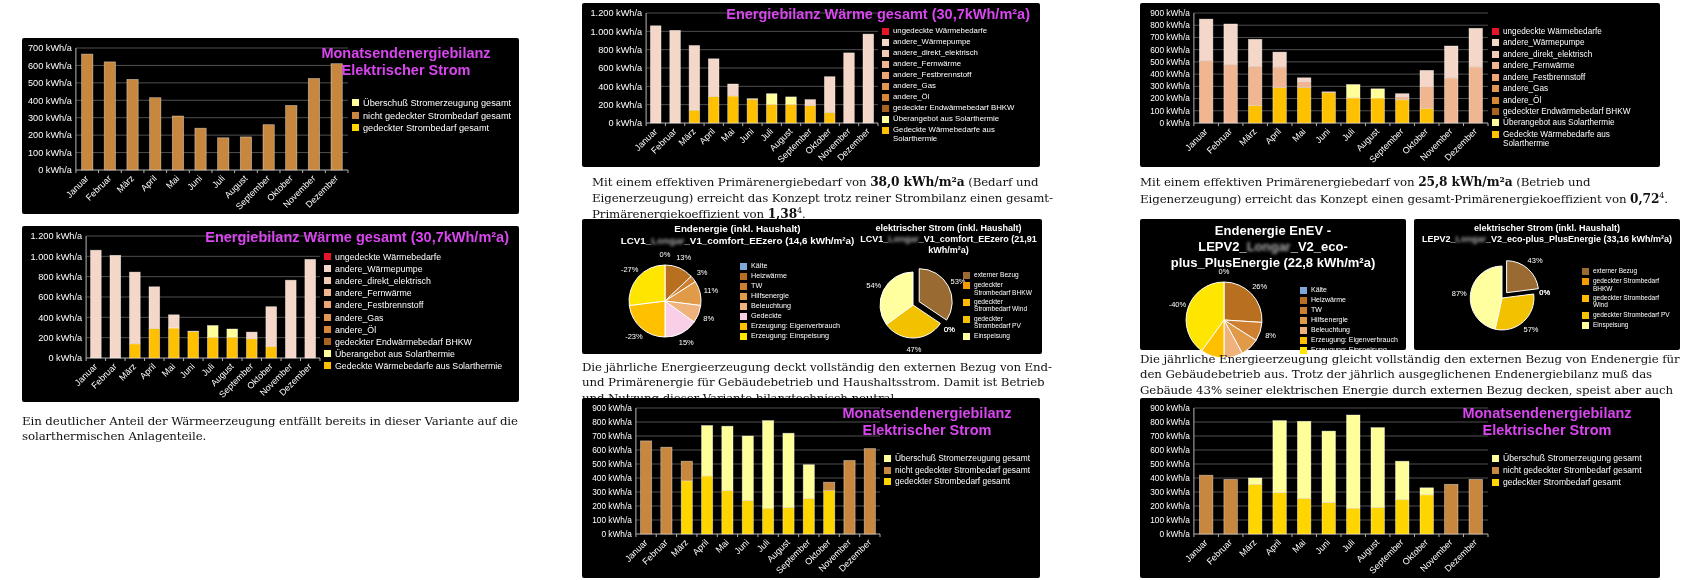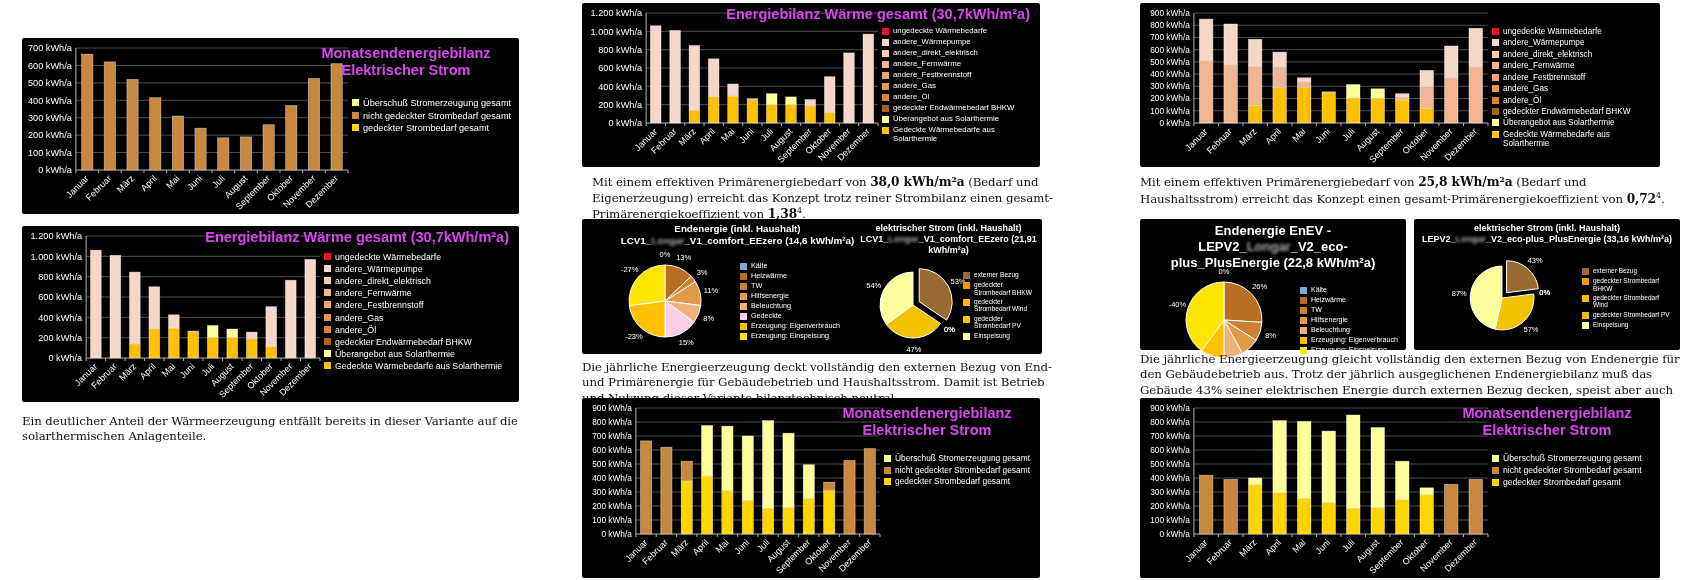--- a/index.html
+++ b/index.html
@@ -669,21 +669,21 @@
           </div>
           <div class="leg">
             <span class="sw" style="background: rgb(255, 192, 0);"></span>
             <span>Gedeckte Wärmebedarfe aus Solarthermie</span>
           </div>
         </div>
     </div>
   </div>
 
   <div class="serif" style="left:1140px;top:175px;width:545px;">
-    <span>Mit einem effektiven Primärenergiebedarf von </span><b>25,8 kWh/m²a</b><span> (Bedarf und Haushaltsstrom) erreicht das Konzept einen gesamt-Primärenergiekoeffizient von </span><b>0,72</b><sup>4</sup><span>.</span>
+    <span>Mit einem effektiven Primärenergiebedarf von </span><b>25,8 kWh/m²a</b><span> (Betrieb und Eigenerzeugung) erreicht das Konzept einen gesamt-Primärenergiekoeffizient von </span><b>0,72</b><sup>4</sup><span>.</span>
   </div>
 
   <div class="panel pie-panel" style="left:1140px;top:219px;width:266px;height:131px;">
     <div class="pie-title" style="font-size:13px;">
       <div><span>Endenergie EnEV - LEPV2_</span><span class="blur">Longar</span><span>_V2_eco-plus_PlusEnergie (22,8 kWh/m²a)</span></div>
     </div>
     <div class="pie-row">
       <svg class="pie" width="160" height="96">
           <text x="84.0" y="1.5" text-anchor="middle" fill="#fff" font-size="7.5">0%</text>
           <path d="M84.0,48.0 L84.0,10.0 A38,38 0 0 1 121.9,50.4 Z" fill="#B87020" stroke="#fff" stroke-width="1"></path>

